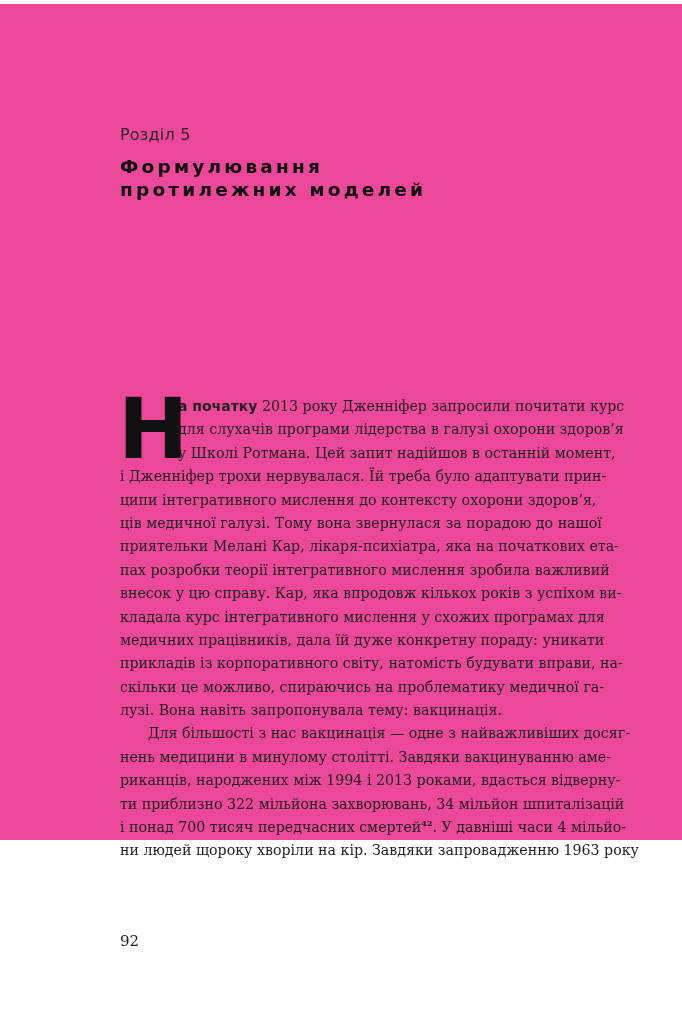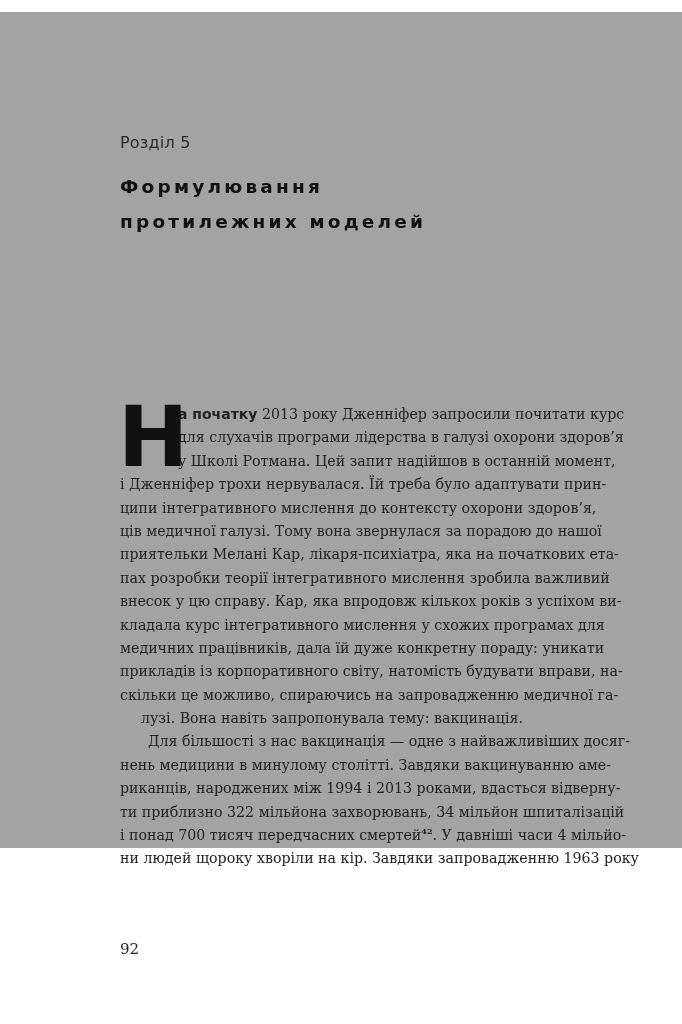--- a/index.html
+++ b/index.html
@@ -9,23 +9,23 @@
     }
     body {
       width: 682px;
       height: 1024px;
       position: relative;
       overflow: hidden;
       color: #1a1a1a;
     }
     .page {
       position: absolute;
-      left: 0; top: 12px;
+      left: 0; top: 4px;
       width: 682px; height: 836px;
-      background: #a3a3a3;
+      background: #ec4899;
     }
     .chapter-label {
       position: absolute;
       left: 120px;
       top: 121px;
       font-family: "DejaVu Sans", sans-serif;
       font-size: 16px;
       color: #2a2a2a;
       letter-spacing: 0.2px;
     }
@@ -33,40 +33,40 @@
       position: absolute;
       left: 120px;
       top: 148px;
       font-family: "DejaVu Sans", sans-serif;
       font-weight: bold;
       font-size: 18.5px;
       letter-spacing: 3.2px;
       line-height: 30px;
       color: #111;
     }
-    .chapter-title .line { display: block; white-space: nowrap; margin-top: 12px; }
+    .chapter-title .line { display: block; white-space: nowrap; }
 
     .body-text {
       position: absolute;
       left: 120px;
       top: 391px;
       width: 476px;
       font-family: "DejaVu Serif", serif;
       font-size: 14.2px;
       line-height: 23.4px;
       color: #222;
     }
     .line {
       display: block;
       white-space: nowrap;
       text-align: justify;
       text-align-last: justify;
       height: 23.4px;
     }
-    .line.last { text-align-last: left; margin-left: 21px; }
+    .line.last { text-align-last: left; }
     .line.indent { padding-left: 28px; }
     .dropcap-wrap { position: relative; }
     .dropcap {
       position: absolute;
       left: -2px;
       top: -8px;
       font-family: "DejaVu Sans", sans-serif;
       font-weight: bold;
       font-size: 84px;
       line-height: 84px;
@@ -113,21 +113,21 @@
       <span class="line dc-line">у Школі Ротмана. Цей запит надійшов в останній момент,</span>
       <span class="line">і Дженніфер трохи нервувалася. Їй треба було адаптувати прин-</span>
       <span class="line">ципи інтегративного мислення до контексту охорони здоров’я,</span>
       <span class="line">ців медичної галузі. Тому вона звернулася за порадою до нашої</span>
       <span class="line">приятельки Мелані Кар, лікаря-психіатра, яка на початкових ета-</span>
       <span class="line">пах розробки теорії інтегративного мислення зробила важливий</span>
       <span class="line">внесок у цю справу. Кар, яка впродовж кількох років з успіхом ви-</span>
       <span class="line">кладала курс інтегративного мислення у схожих програмах для</span>
       <span class="line">медичних працівників, дала їй дуже конкретну пораду: уникати</span>
       <span class="line">прикладів із корпоративного світу, натомість будувати вправи, на-</span>
-      <span class="line">скільки це можливо, спираючись на запровадженню медичної га-</span>
+      <span class="line">скільки це можливо, спираючись на проблематику медичної га-</span>
       <span class="line last">лузі. Вона навіть запропонувала тему: вакцинація.</span>
     </div>
     <div>
       <span class="line indent">Для більшості з нас вакцинація — одне з найважливіших досяг-</span>
       <span class="line">нень медицини в минулому столітті. Завдяки вакцинуванню аме-</span>
       <span class="line">риканців, народжених між 1994 і 2013 роками, вдасться відверну-</span>
       <span class="line">ти приблизно 322 мільйона захворювань, 34 мільйон шпиталізацій</span>
       <span class="line"><span>і понад 700 тисяч передчасних смертей</span><sup class="fn">42</sup><span>. У давніші часи 4 мільйо-</span></span>
       <span class="line">ни людей щороку хворіли на кір. Завдяки запровадженню 1963 року</span>
     </div>

